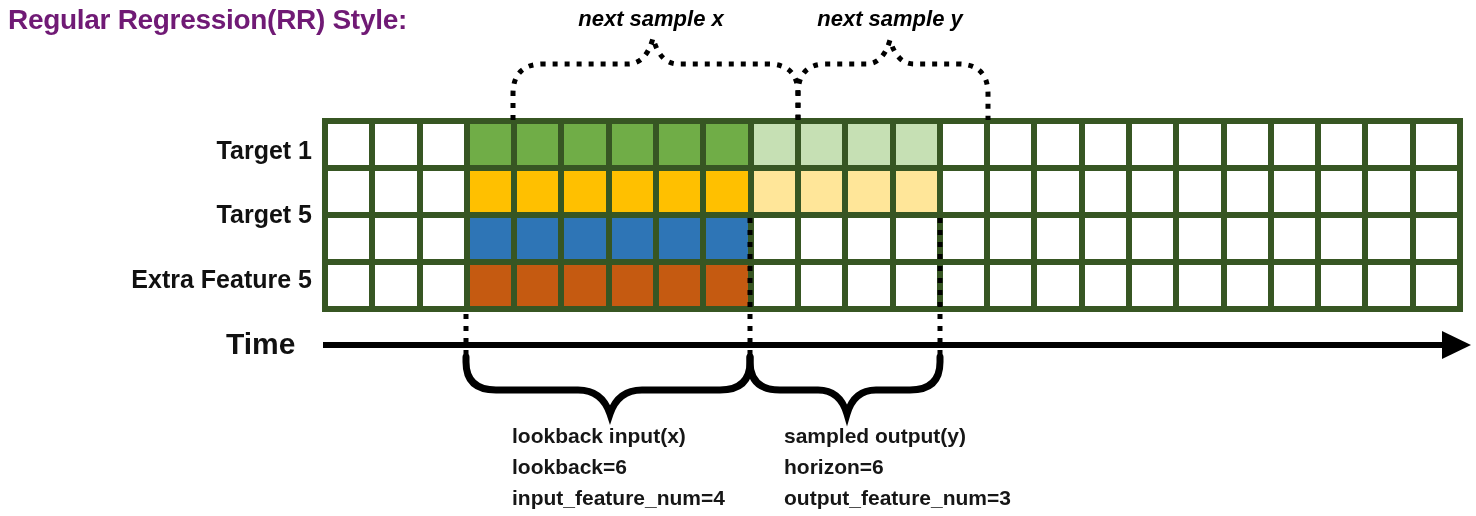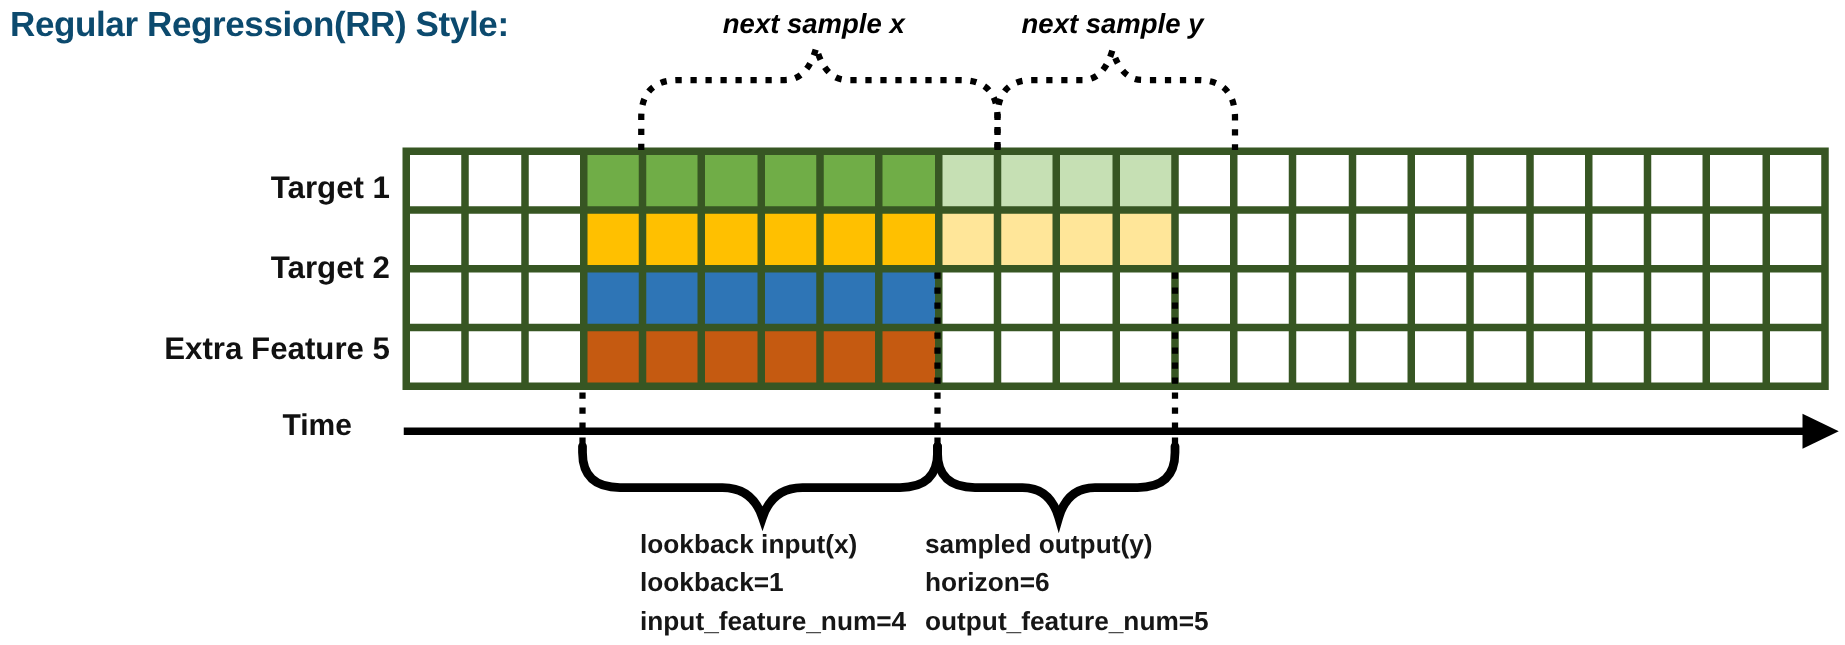--- a/index.html
+++ b/index.html
@@ -1,58 +1,58 @@
 <!DOCTYPE html>
 <html><head>
 <meta charset="utf-8">
 <style>
   html,body{margin:0;padding:0}
   body{font-family:"Liberation Sans",sans-serif;background:#ffffff}
   .canvas{position:relative;width:1476px;height:516px;background:#ffffff;overflow:hidden}
 
-  .title{position:absolute;left:8px;top:4px;font-size:28px;font-weight:bold;color:#0c4a6e;letter-spacing:-0.3px;white-space:nowrap}
+  .title{position:absolute;left:8px;top:4px;font-size:28px;font-weight:bold;color:#701a75;letter-spacing:-0.3px;white-space:nowrap}
 
   .next-label{position:absolute;top:6px;transform:translateX(-50%);font-size:22px;font-style:italic;font-weight:bold;color:#000;white-space:nowrap}
   .next-x{left:651px}
   .next-y{left:890px}
 
   .row-labels{position:absolute;left:0;top:118px;width:312px;height:194px;
     display:flex;flex-direction:column;justify-content:space-around;align-items:flex-end;
     font-weight:bold;font-size:25px;color:#111;line-height:1}
   .row-labels span{white-space:nowrap}
 
   #grid{position:absolute;left:322px;top:118px;width:1141px;height:194px;
     background:#375623;display:grid;
     grid-template-columns:repeat(24,1fr);grid-template-rows:repeat(4,1fr);
     gap:6px;padding:6px;box-sizing:border-box}
   .cell{background:#ffffff}
 
   svg.overlay{position:absolute;left:0;top:0;pointer-events:none}
   .dotted{fill:none;stroke:#000;stroke-width:5;stroke-dasharray:5 7}
   .solidbrace{fill:none;stroke:#000;stroke-width:7;stroke-linecap:round}
 
-  .time-label{position:absolute;left:226px;top:327px;font-size:24px;font-weight:bold;color:#111}
+  .time-label{position:absolute;left:226px;top:327px;font-size:30px;font-weight:bold;color:#111}
 
   .note{position:absolute;top:420px;font-size:21px;font-weight:bold;color:#161616;line-height:31px;white-space:nowrap}
   .note-input{left:512px}
-  .note-output{left:740px}
+  .note-output{left:784px}
 </style>
 </head>
 <body>
 
 <div class="canvas">
 
   <div class="title">Regular Regression(RR) Style:</div>
 
   <div class="next-label next-y">next sample y</div>
   <div class="next-label next-x">next sample x</div>
 
   <div class="row-labels">
     <span>Target 1</span>
-    <span>Target 2</span>
+    <span>Target 5</span>
     <span>Extra Feature 5</span>
   </div>
 
   <div id="grid" style="background: rgb(55, 86, 35);">
       <div class="cell" style="background: rgb(255, 255, 255);"></div>
       <div class="cell" style="background: rgb(255, 255, 255);"></div>
       <div class="cell" style="background: rgb(255, 255, 255);"></div>
       <div class="cell" style="background: rgb(112, 173, 71);"></div>
       <div class="cell" style="background: rgb(112, 173, 71);"></div>
       <div class="cell" style="background: rgb(112, 173, 71);"></div>
@@ -163,23 +163,23 @@
 
     <path class="solidbrace" d="M466 357 V362 Q466 390 496 390 H578 Q602 390 610 414 Q618 390 642 390 H720 Q750 390 750 362 V357"></path>
 
     <path class="solidbrace" d="M750 357 V362 Q750 390 780 390 H818 Q840 390 847 414 Q854 390 876 390 H910 Q940 390 940 362 V357"></path>
   </svg>
 
   <div class="time-label">Time</div>
 
   <div class="note note-input">
     <div>lookback input(x)</div>
-    <div>lookback=1</div>
+    <div>lookback=6</div>
     <div>input_feature_num=4</div>
   </div>
 
   <div class="note note-output">
     <div>sampled output(y)</div>
     <div>horizon=6</div>
-    <div>output_feature_num=5</div>
+    <div>output_feature_num=3</div>
   </div>
 
 </div>
 
 </body></html>

